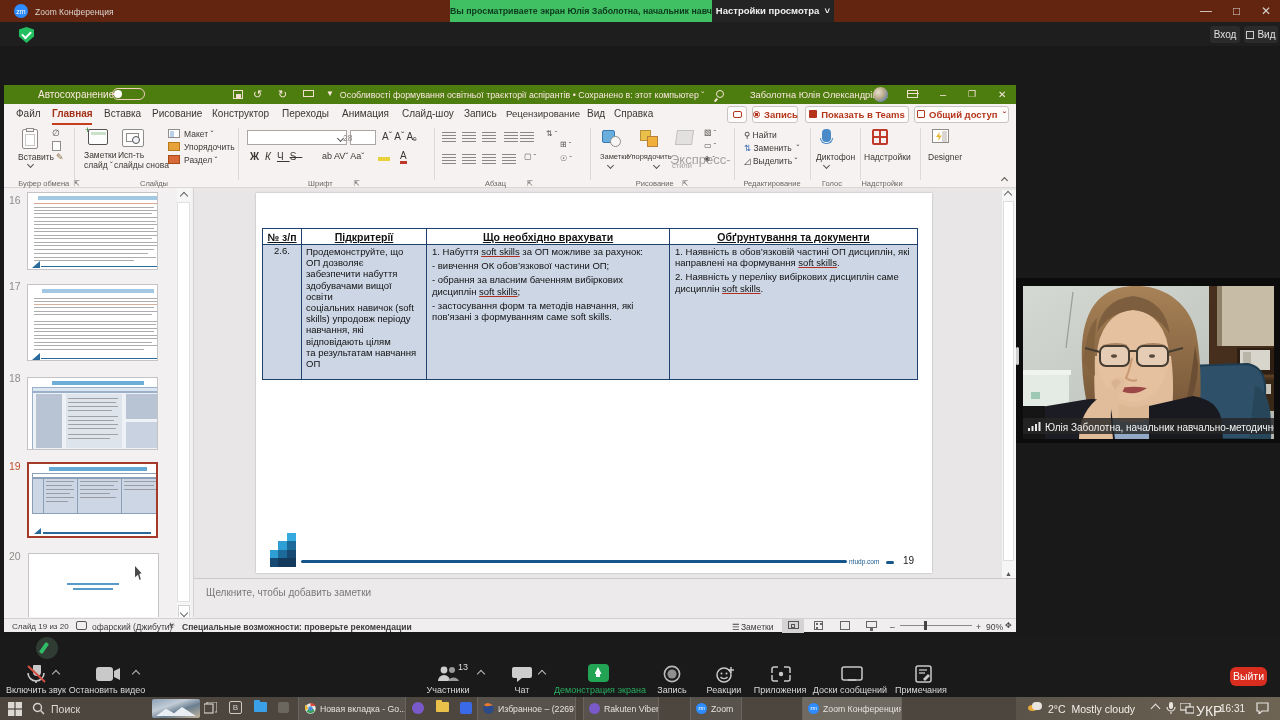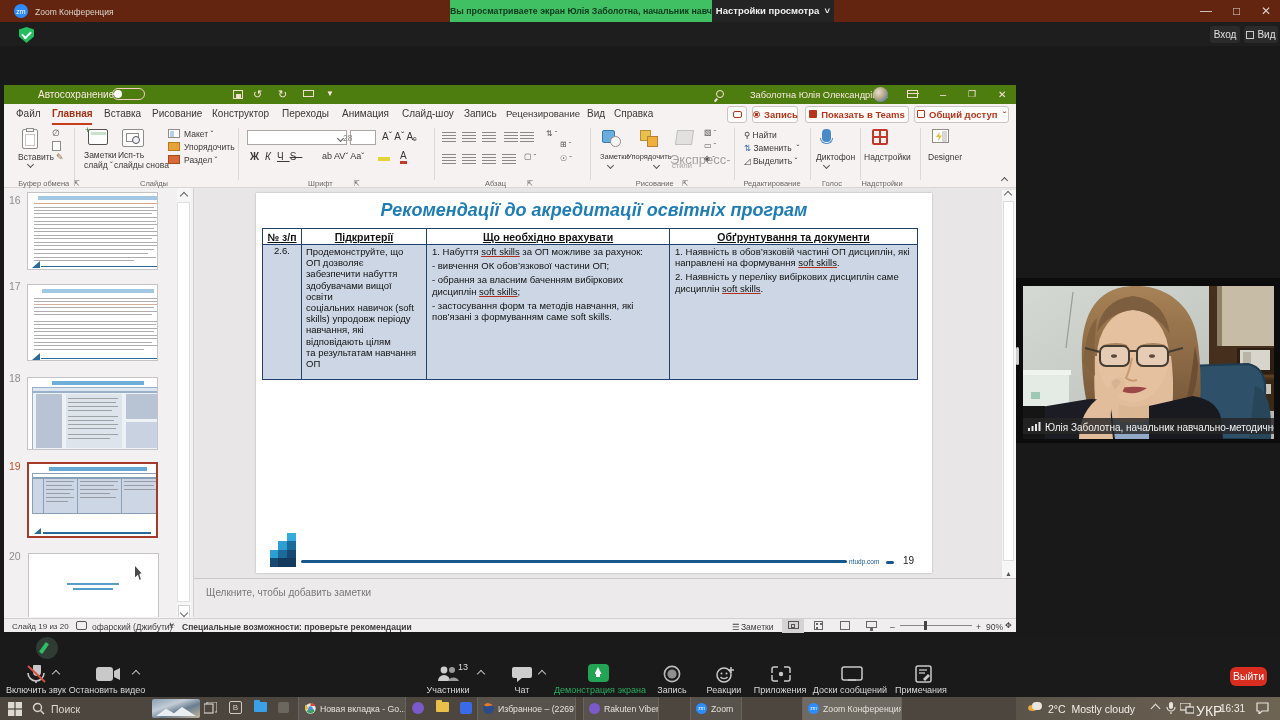--- a/index.html
+++ b/index.html
@@ -87,20 +87,21 @@
     <div class="ab" style="left:108px;top:3px;width:33px;height:12px;border:1px solid #f3cfc2;border-radius:7px">
       <div class="ab" style="left:1px;top:1px;width:8px;height:8px;border-radius:50%;background:#fff"></div>
         </div>
     <div class="ab ticon" style="left:229px;top:5px;width:10px;height:9px;border:1px solid #fbe4da">
           <i class="ab" style="left:2px;top:3px;width:5px;height:5px;background:#fbe4da"></i>
         </div>
     <div class="ab" style="left:249px;top:3px;font-size:11px">↺</div>
     <div class="ab" style="left:274px;top:3px;font-size:11px">↻</div>
     <div class="ab ticon" style="left:299px;top:5px;width:11px;height:7px;border:1px solid #fbe4da"></div>
     <div class="ab" style="left:322px;top:4px;font-size:8px">▼</div>
+    <div class="ab" style="left:328px;top:5px;width:380px;text-align:center;font-size:8.8px">Особливості формування освітньої траєкторії аспірантів • Сохранено в: этот компьютер ˇ</div>
     <div class="ab" style="left:712px;top:5px;width:8px;height:8px;border:1.2px solid #fbe4da;border-radius:50%"></div>
         <div class="ab" style="left:711px;top:13px;width:1.5px;height:4px;background:#fbe4da;transform:rotate(40deg)"></div>
     <div class="ab" style="left:746px;top:5px;font-size:9.3px">Заболотна Юлія Олександрівна</div>
     <div class="ab" style="left:869px;top:2px;width:15px;height:15px;border-radius:50%;background:radial-gradient(circle at 35% 35%,#e8dfcf,#b8a888 45%,#6888a8 75%,#3a5878)"></div>
     <div class="ab ticon" style="left:903px;top:5px;width:11px;height:8px;border:1px solid #fbe4da">
           <i class="ab" style="left:0;top:2px;width:11px;height:1px;background:#fbe4da"></i>
         </div>
     <div class="ab" style="left:936px;top:3px;font-size:11px">–</div>
     <div class="ab" style="left:964px;top:4px;font-size:9px">❐</div>
     <div class="ab" style="left:994px;top:4px;font-size:10px">✕</div>
@@ -324,21 +325,20 @@
         <div class="ab" style="left:106px;top:12px;width:10px;height:14px;background:#4a4a4a;clip-path:polygon(0 0,0 80%,30% 62%,45% 100%,58% 94%,44% 58%,66% 52%)"></div>
       </div>
       <div class="ab" style="left:173px;top:0;width:14px;height:431px;background:#f6f6f6">
         <div class="ab" style="left:4px;top:5px;width:6px;height:6px;border-right:1px solid #666;border-bottom:1px solid #666;transform:rotate(-135deg)"></div>
         <div class="ab" style="left:0px;top:14px;width:13px;height:400px;background:#fff;border:1px solid #e0e0e0"></div>
         <div class="ab" style="left:1px;top:417px;width:12px;height:13px;background:#fff;border:1px solid #d0d0d0"></div>
         <div class="ab" style="left:4px;top:422px;width:6px;height:6px;border-right:1px solid #666;border-bottom:1px solid #666;transform:rotate(45deg)"></div>
       </div>
   </div>
   <div class="ab" id="slide">
-    <div class="ab" style="left:0;top:7px;width:676px;text-align:center;font-size:18px;font-style:italic;font-weight:bold;color:#1e7db4">Рекомендації до акредитації освітніх програм</div>
     <table id="stbl">
           <tbody>
             <tr class="hrow">
       <td style="width:39px"><u>№ з/п</u></td>
       <td style="width:125px"><u>Підкритерії</u></td>
       <td style="width:243px"><u>Що необхідно врахувати</u></td>
       <td><u>Обґрунтування та документи</u></td>
             </tr>
     <tr class="brow">
       <td style="vertical-align:top;text-align:center">2.6.</td>

